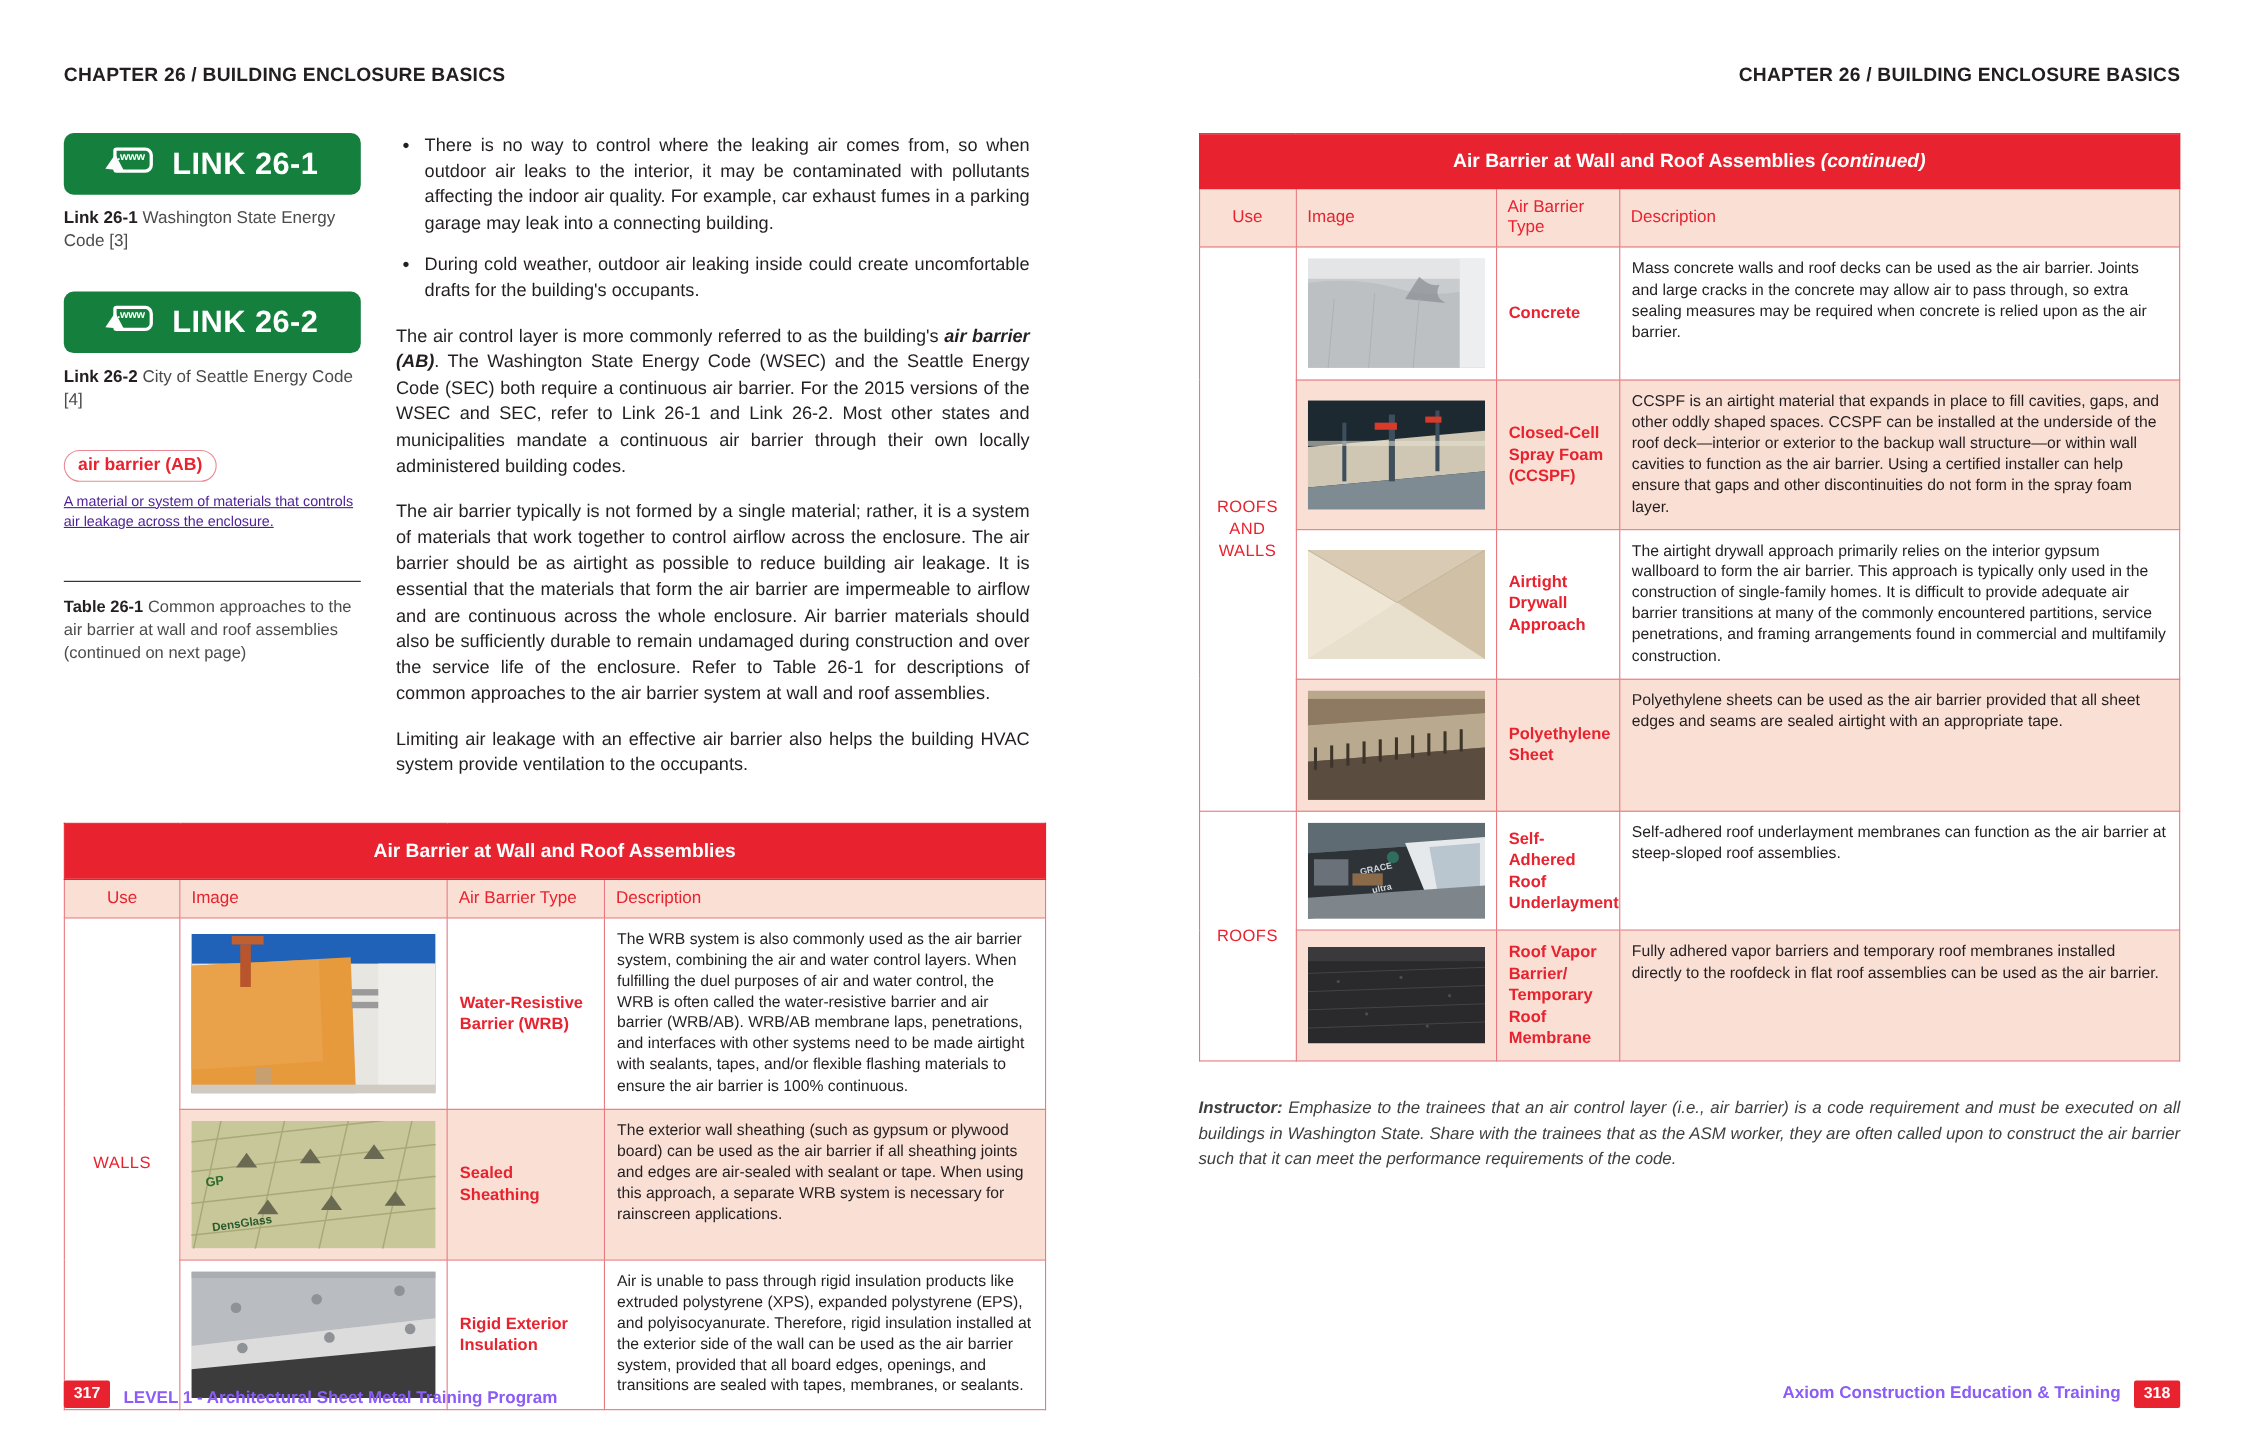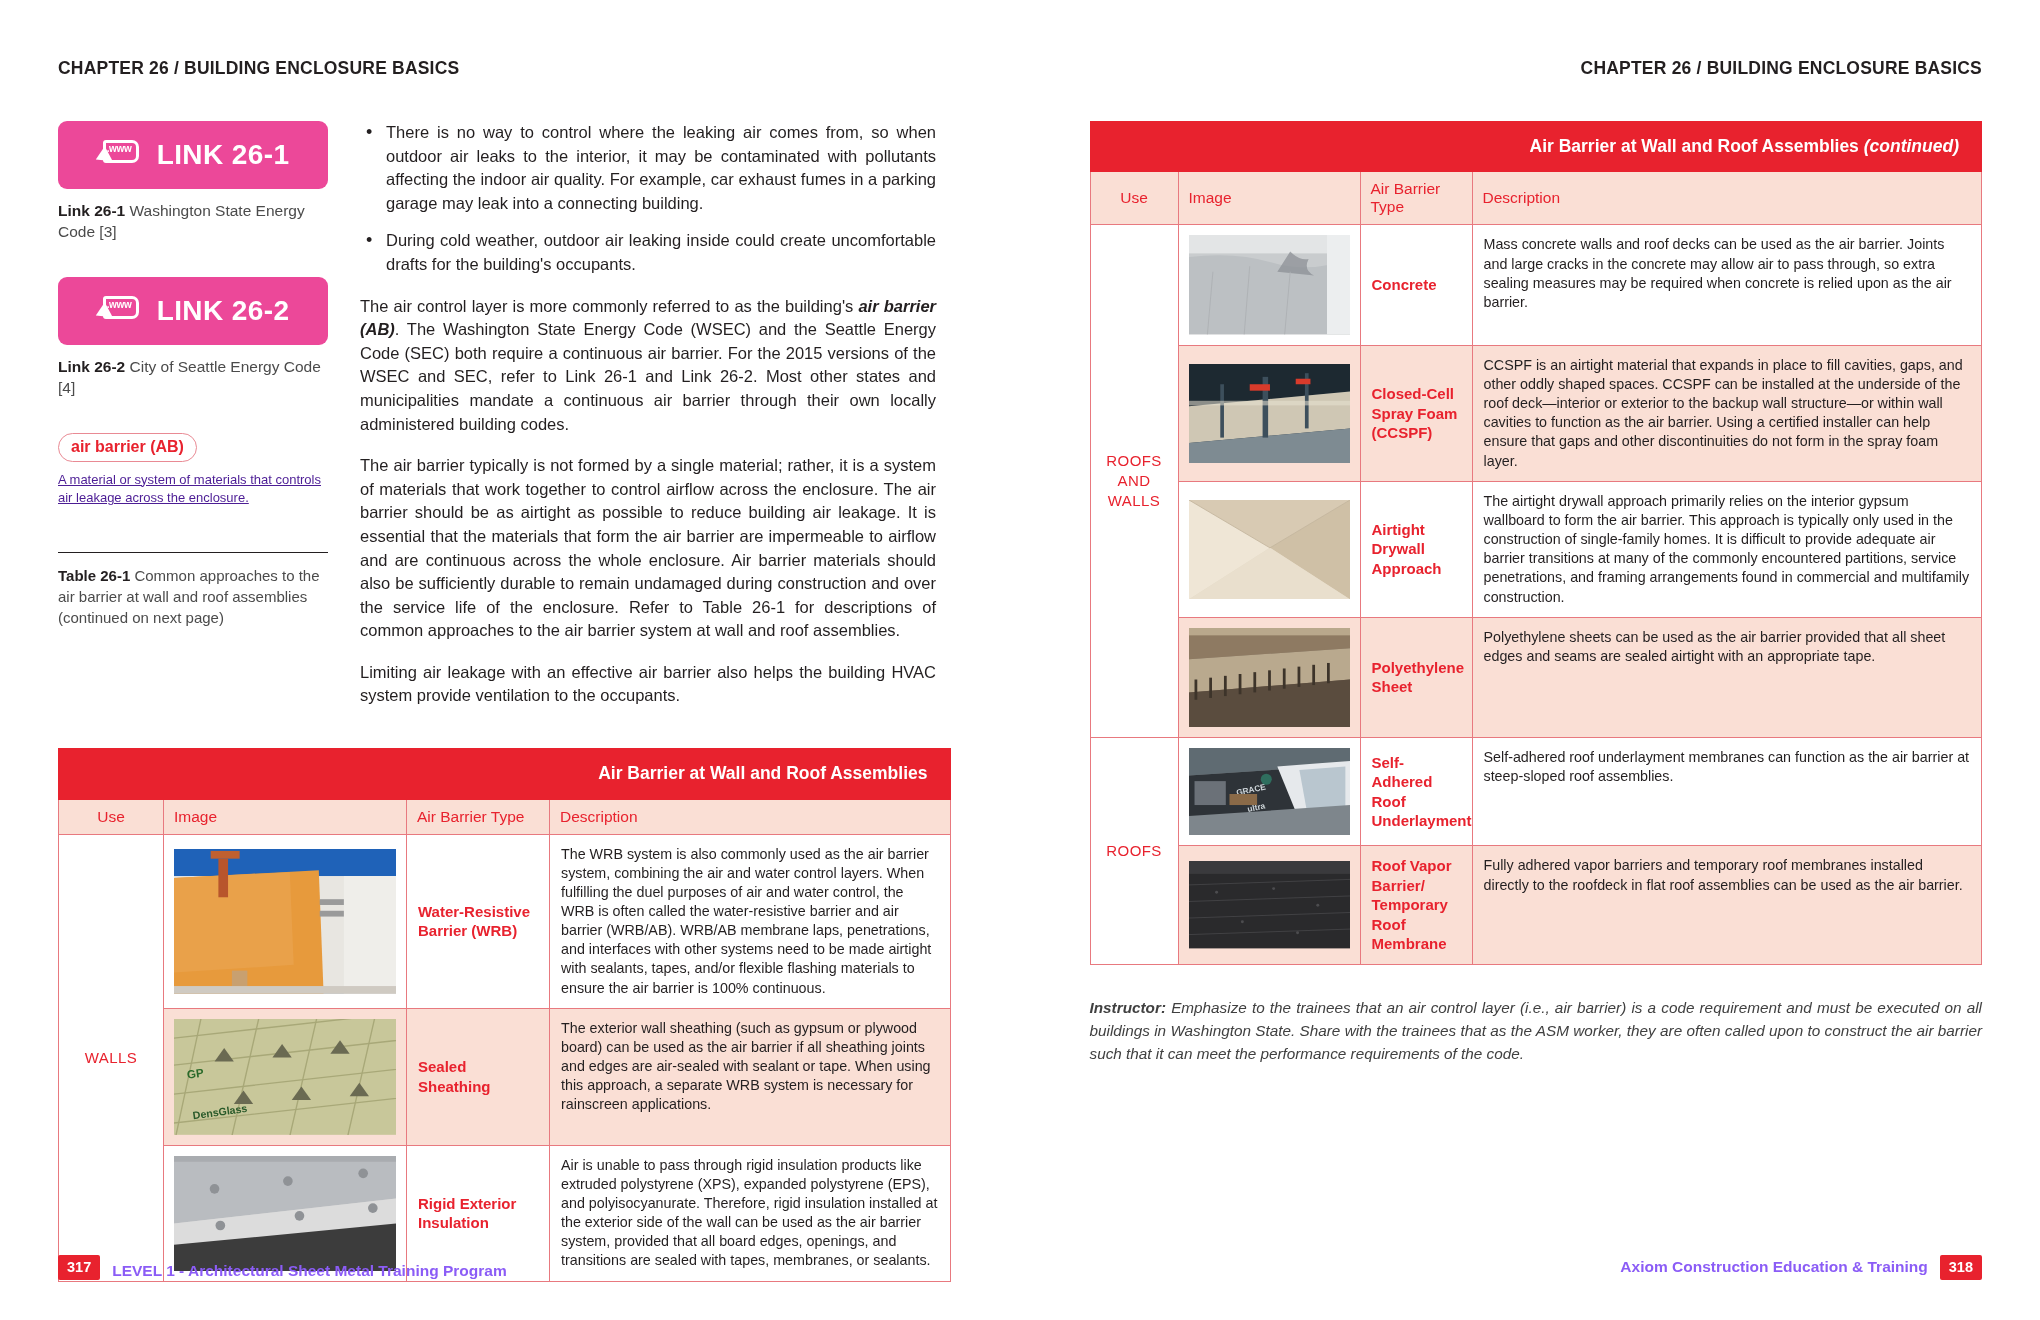--- a/index.html
+++ b/index.html
@@ -22,22 +22,22 @@
   }
   .runhead-right { text-align: right; }
 
   
   .cols { display: flex; gap: 32px; margin-top: 42px; }
   .col-side { width: 270px; flex: 0 0 270px; }
   .col-main { width: 576px; flex: 0 0 576px; }
 
   
   .linkbtn {
-    background: #ec4899; border-radius: 9px;
-    height: 68px; display: flex; align-items: center; justify-content: center;
+    background: #15803d; border-radius: 9px;
+    height: 56px; display: flex; align-items: center; justify-content: center;
     gap: 16px; padding: 0 18px; margin-bottom: 12px;
   }
   .linkbtn .glyph { position: relative; width: 44px; height: 34px; flex: 0 0 44px; }
   .linkbtn .glyph .scr {
     position: absolute; left: 6px; top: 2px; width: 36px; height: 23px;
     border: 3px solid #ffffff; border-radius: 3px 7px 7px 3px;
   }
   .linkbtn .glyph .www {
     position: absolute; left: 10px; top: 5px; color: #ffffff;
     font-size: 10px; font-weight: bold; letter-spacing: -0.3px;
@@ -78,21 +78,21 @@
     content: "•"; position: absolute; left: 6px; top: -1px; font-size: 18px;
   }
   p.body {
     font-size: 16.5px; line-height: 1.43; text-align: justify; margin-bottom: 18px;
   }
   p.body i { font-weight: bold; font-style: italic; }
 
   
   .tbl { width: 100%; border-collapse: collapse; table-layout: fixed; }
   .tbl .title-row td {
-    background: #e8222e; color: #ffffff; text-align: right;
+    background: #e8222e; color: #ffffff; text-align: center;
     font-weight: bold; font-size: 17.5px; padding: 13px 22px;
     border: 1.2px solid #e8222e;
   }
   .tbl .title-row td i { font-weight: bold; font-style: italic; }
   .tbl th {
     background: #fadfd5; color: #e8222e; font-weight: normal;
     font-size: 15.5px; text-align: left; padding: 8px 10px;
     border: 1.2px solid #e8797f;
   }
   .tbl th.ctr { text-align: center; }

